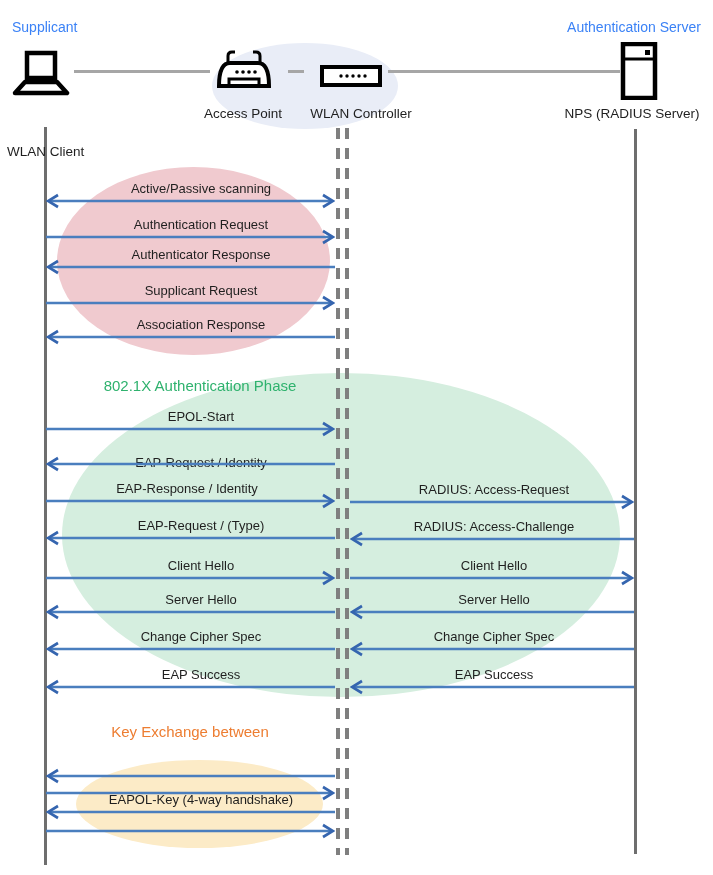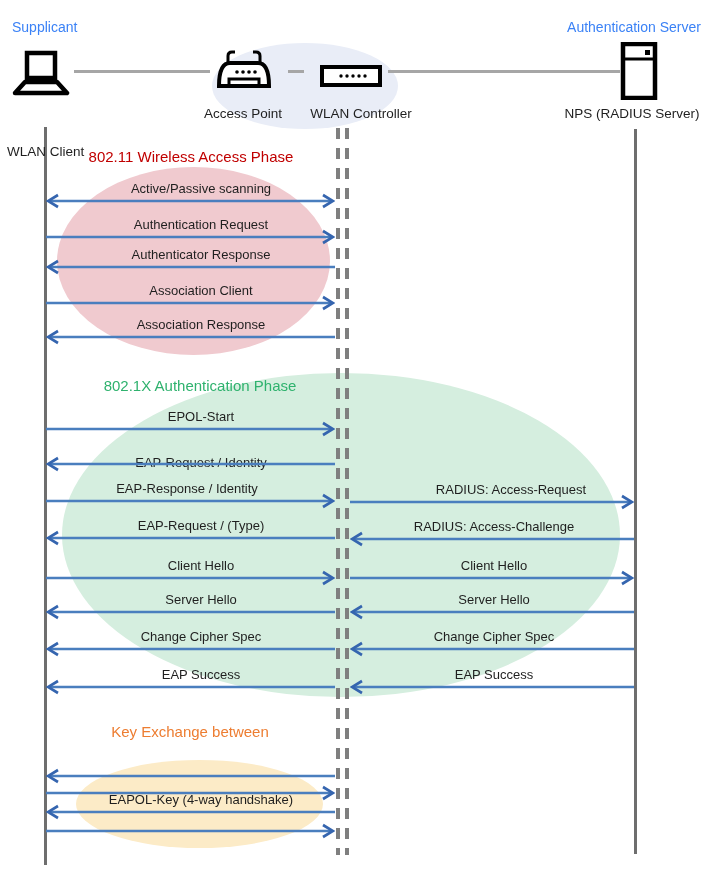--- a/index.html
+++ b/index.html
@@ -69,21 +69,20 @@
   <div class="node-label" style="left:7px;top:124px;margin-top:20px;">WLAN Client</div>
   <div class="node-label centered" style="left:163px;top:106px;width:160px;">Access Point</div>
   <div class="node-label centered" style="left:281px;top:106px;width:160px;">WLAN Controller</div>
   <div class="node-label centered" style="left:532px;top:106px;width:200px;">NPS (RADIUS Server)</div>
 
   <div class="lifeline" style="left:44px;top:127px;height:738px;"></div>
   <div class="lifeline dashed" style="left:336px;top:128px;height:727px;"></div>
   <div class="lifeline dashed" style="left:345px;top:128px;height:727px;"></div>
   <div class="lifeline" style="left:634px;top:129px;height:725px;"></div>
 
-  <div class="phase-title" style="left: 41px; top: 147px; color: rgb(192, 0, 0);">802.11 Wireless Access Phase</div>
   <div class="phase-title" style="left: 50px; top: 376px; color: rgb(47, 178, 110);">802.1X Authentication Phase</div>
   <div class="phase-title" style="left: 40px; top: 722px; color: rgb(237, 125, 49);">
     <div>Key Exchange between</div>
   </div>
 
   <div id="messages">
       <div class="msg-label" style="left: 51px; top: 180px;">Active/Passive scanning</div>
       <svg width="289" height="16" class="msg-arrow" style="left: 46px; top: 193px;">
         <line x1="4" x2="285" y1="8" y2="8" stroke="#4A7EBE" stroke-width="2.7"></line>
         <polyline points="12,2 2,8 12,14" fill="none" stroke="#3565AF" stroke-width="2.7"></polyline>
@@ -92,21 +91,21 @@
       <div class="msg-label" style="left: 51px; top: 216px;">Authentication Request</div>
       <svg width="289" height="16" class="msg-arrow" style="left: 46px; top: 229px;">
         <line x1="0" x2="285" y1="8" y2="8" stroke="#4A7EBE" stroke-width="2.7"></line>
         <polyline points="277,2 287,8 277,14" fill="none" stroke="#3565AF" stroke-width="2.7"></polyline>
       </svg>
       <div class="msg-label" style="left: 51px; top: 246px;">Authenticator Response</div>
       <svg width="289" height="16" class="msg-arrow" style="left: 46px; top: 259px;">
         <line x1="4" x2="289" y1="8" y2="8" stroke="#4A7EBE" stroke-width="2.7"></line>
         <polyline points="12,2 2,8 12,14" fill="none" stroke="#3565AF" stroke-width="2.7"></polyline>
       </svg>
-      <div class="msg-label" style="left: 51px; top: 282px;">Association Client</div>
+      <div class="msg-label" style="left: 51px; top: 282px;">Supplicant Request</div>
       <svg width="289" height="16" class="msg-arrow" style="left: 46px; top: 295px;">
         <line x1="0" x2="285" y1="8" y2="8" stroke="#4A7EBE" stroke-width="2.7"></line>
         <polyline points="277,2 287,8 277,14" fill="none" stroke="#3565AF" stroke-width="2.7"></polyline>
       </svg>
       <div class="msg-label" style="left: 51px; top: 316px;">Association Response</div>
       <svg width="289" height="16" class="msg-arrow" style="left: 46px; top: 329px;">
         <line x1="4" x2="289" y1="8" y2="8" stroke="#4A7EBE" stroke-width="2.7"></line>
         <polyline points="12,2 2,8 12,14" fill="none" stroke="#3565AF" stroke-width="2.7"></polyline>
       </svg>
       <div class="msg-label" style="left: 51px; top: 408px;">EPOL-Start</div>
@@ -159,21 +158,21 @@
       </svg>
       <div class="msg-label" style="left: 51px; top: 791px;">EAPOL-Key (4-way handshake)</div>
       <svg width="289" height="16" class="msg-arrow" style="left: 46px; top: 804px;">
         <line x1="4" x2="289" y1="8" y2="8" stroke="#4A7EBE" stroke-width="2.7"></line>
         <polyline points="12,2 2,8 12,14" fill="none" stroke="#3565AF" stroke-width="2.7"></polyline>
       </svg>
       <svg width="289" height="16" class="msg-arrow" style="left: 46px; top: 823px;">
         <line x1="0" x2="285" y1="8" y2="8" stroke="#4A7EBE" stroke-width="2.7"></line>
         <polyline points="277,2 287,8 277,14" fill="none" stroke="#3565AF" stroke-width="2.7"></polyline>
       </svg>
-      <div class="msg-label" style="left: 361px; top: 481px;">RADIUS: Access-Request</div>
+      <div class="msg-label" style="left: 344px; top: 481px;">RADIUS: Access-Request</div>
       <svg width="284" height="16" class="msg-arrow" style="left: 350px; top: 494px;">
         <line x1="0" x2="280" y1="8" y2="8" stroke="#4A7EBE" stroke-width="2.7"></line>
         <polyline points="272,2 282,8 272,14" fill="none" stroke="#3565AF" stroke-width="2.7"></polyline>
       </svg>
       <div class="msg-label" style="left: 344px; top: 518px;">RADIUS: Access-Challenge</div>
       <svg width="284" height="16" class="msg-arrow" style="left: 350px; top: 531px;">
         <line x1="4" x2="284" y1="8" y2="8" stroke="#4A7EBE" stroke-width="2.7"></line>
         <polyline points="12,2 2,8 12,14" fill="none" stroke="#3565AF" stroke-width="2.7"></polyline>
       </svg>
       <div class="msg-label" style="left: 344px; top: 557px;">Client Hello</div>

